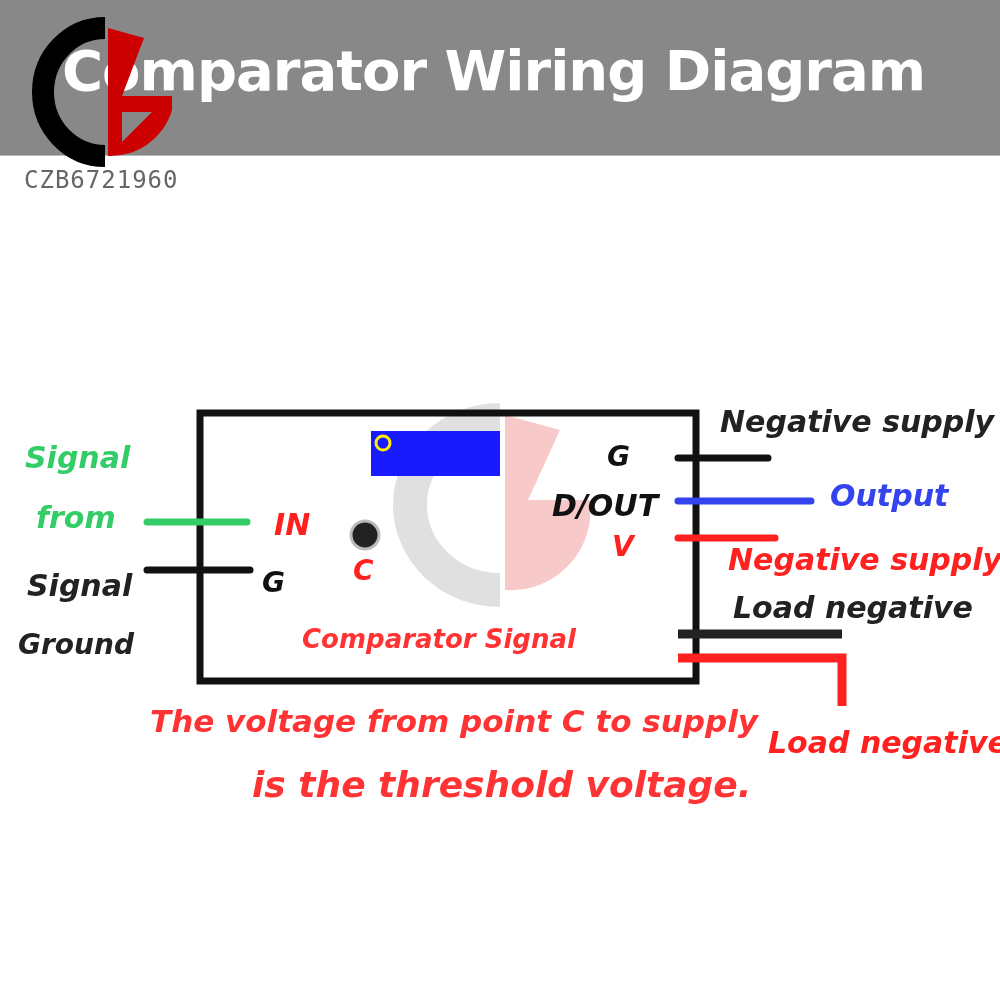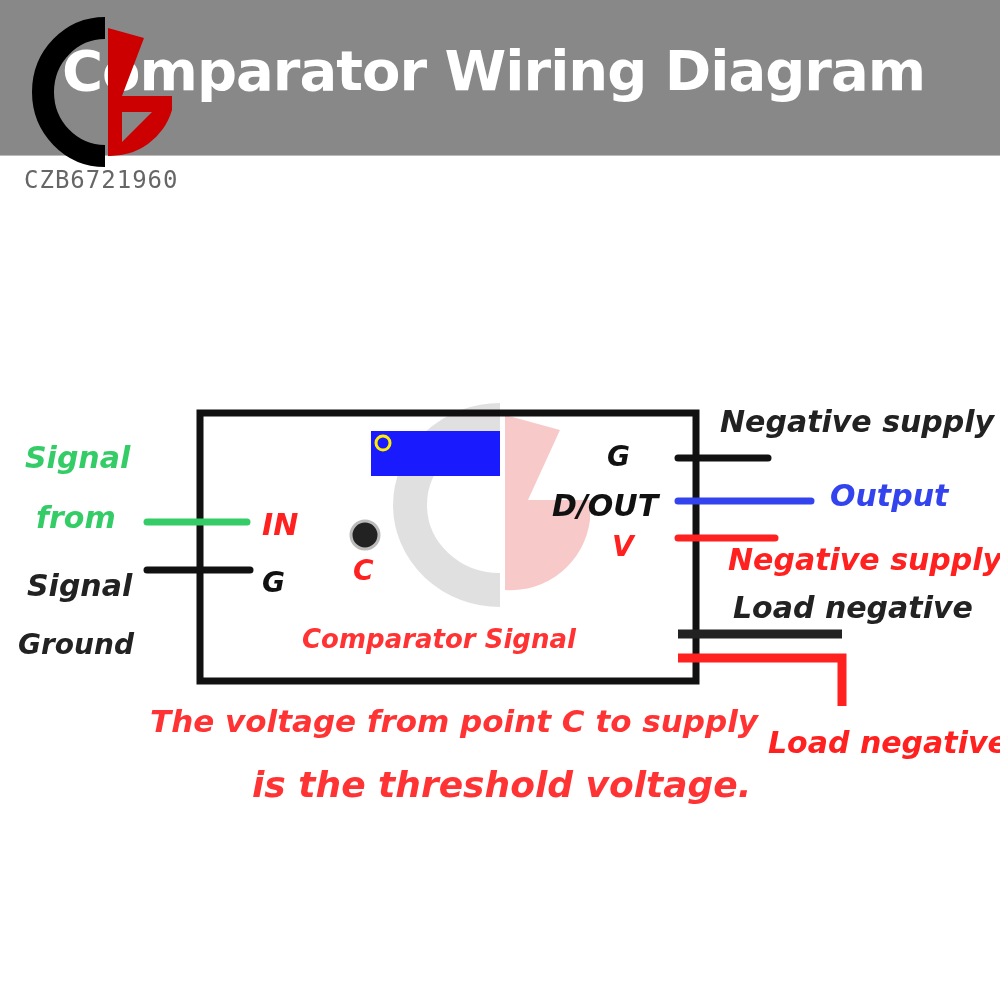--- a/index.html
+++ b/index.html
@@ -46,21 +46,21 @@
   <path d="M108 28 L144 38 L122 96 L172 96 L172 110 A64 64 0 0 1 108 156 Z" fill="#cc0000"></path>
   <path d="M122 112 L152 112 L122 142 Z" fill="#888"></path>
 </svg>
 <div class="brand">CZB6721960</div>
 
 <div class="lbl" style="left:25px;top:440px;font-size:30px;color:#33cc66;">Signal</div>
 <div class="lbl" style="left:36px;top:500px;font-size:30px;color:#33cc66;">from</div>
 <div class="lbl" style="left:27px;top:568px;font-size:30px;color:#222;">Signal</div>
 <div class="lbl" style="left:18px;top:628px;font-size:28px;color:#222;">Ground</div>
 
-<div class="lbl" style="left:262px;top:507px;font-size:30px;color:#ff2020;">IN</div>
+<div class="lbl" style="left:274px;top:507px;font-size:30px;color:#ff2020;">IN</div>
 <div class="lbl" style="left:262px;top:566px;font-size:28px;color:#111;">G</div>
 <div class="lbl" style="left:353px;top:554px;font-size:28px;color:#ff2020;">C</div>
 <div class="lbl" style="left:607px;top:440px;font-size:28px;color:#111;">G</div>
 <div class="lbl" style="left:552px;top:488px;font-size:30px;color:#111;">D/OUT</div>
 <div class="lbl" style="left:612px;top:530px;font-size:28px;color:#ff2020;">V</div>
 <div class="lbl" style="left:302px;top:624px;font-size:26px;color:#ff3333;">Comparator Signal</div>
 
 <div class="lbl" style="left:720px;top:404px;font-size:30px;color:#222;">Negative supply</div>
 <div class="lbl" style="left:830px;top:478px;font-size:30px;color:#3344ee;">Output</div>
 <div class="lbl" style="left:728px;top:542px;font-size:30px;color:#ff2020;">Negative supply</div>

